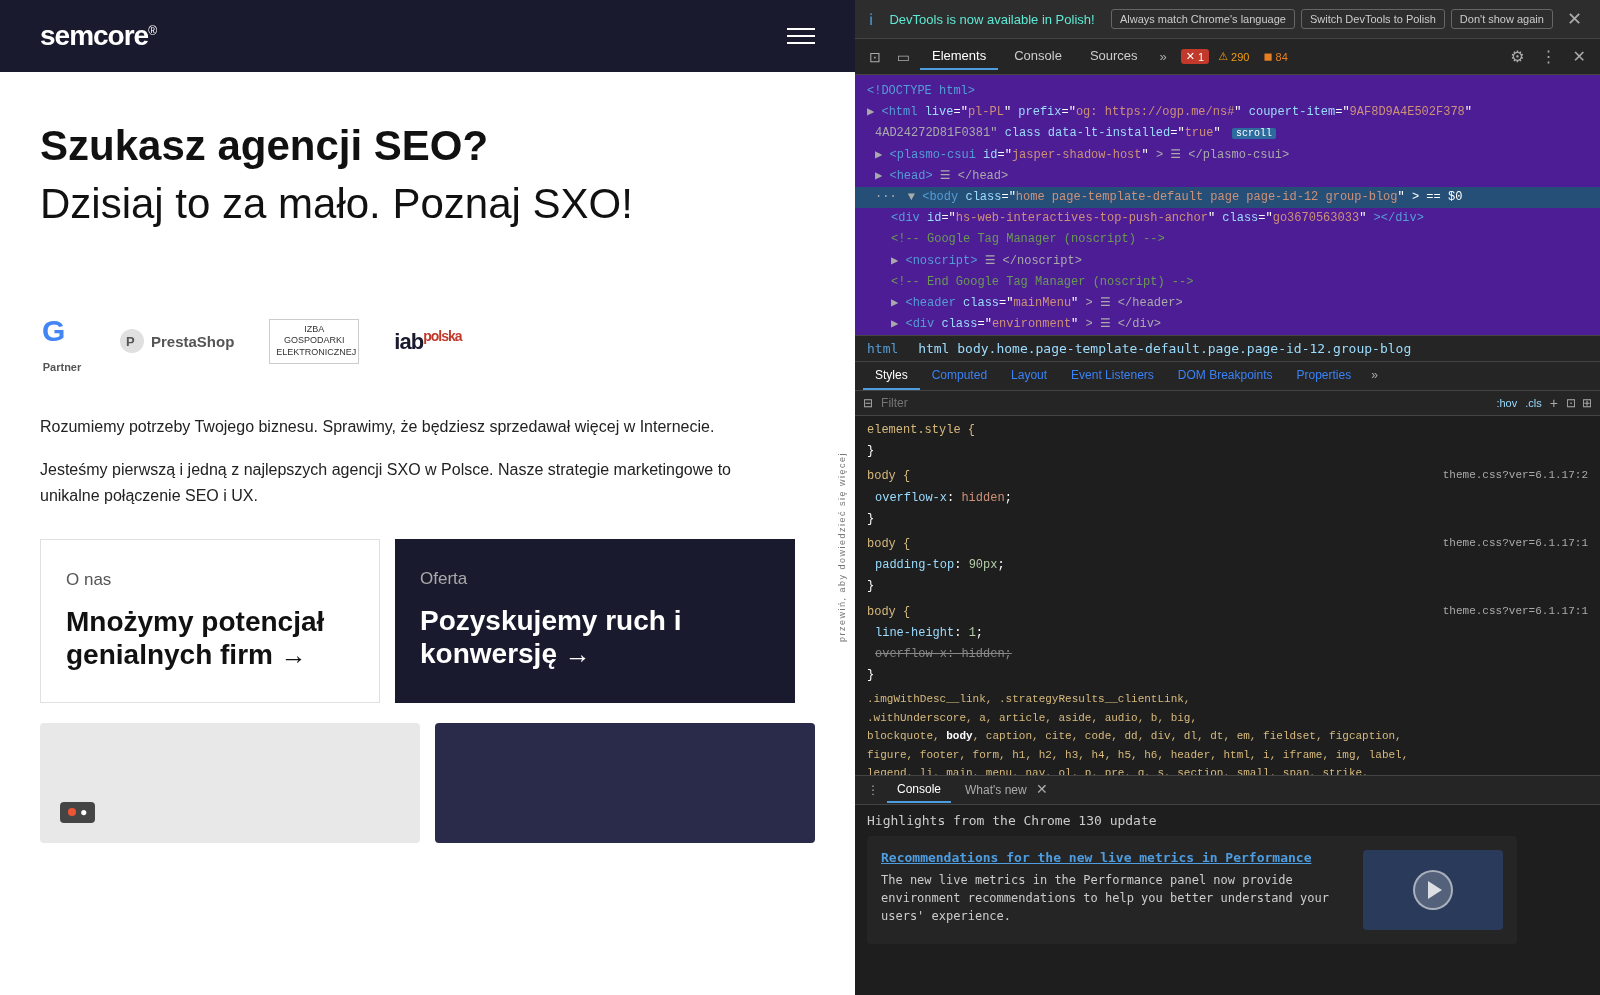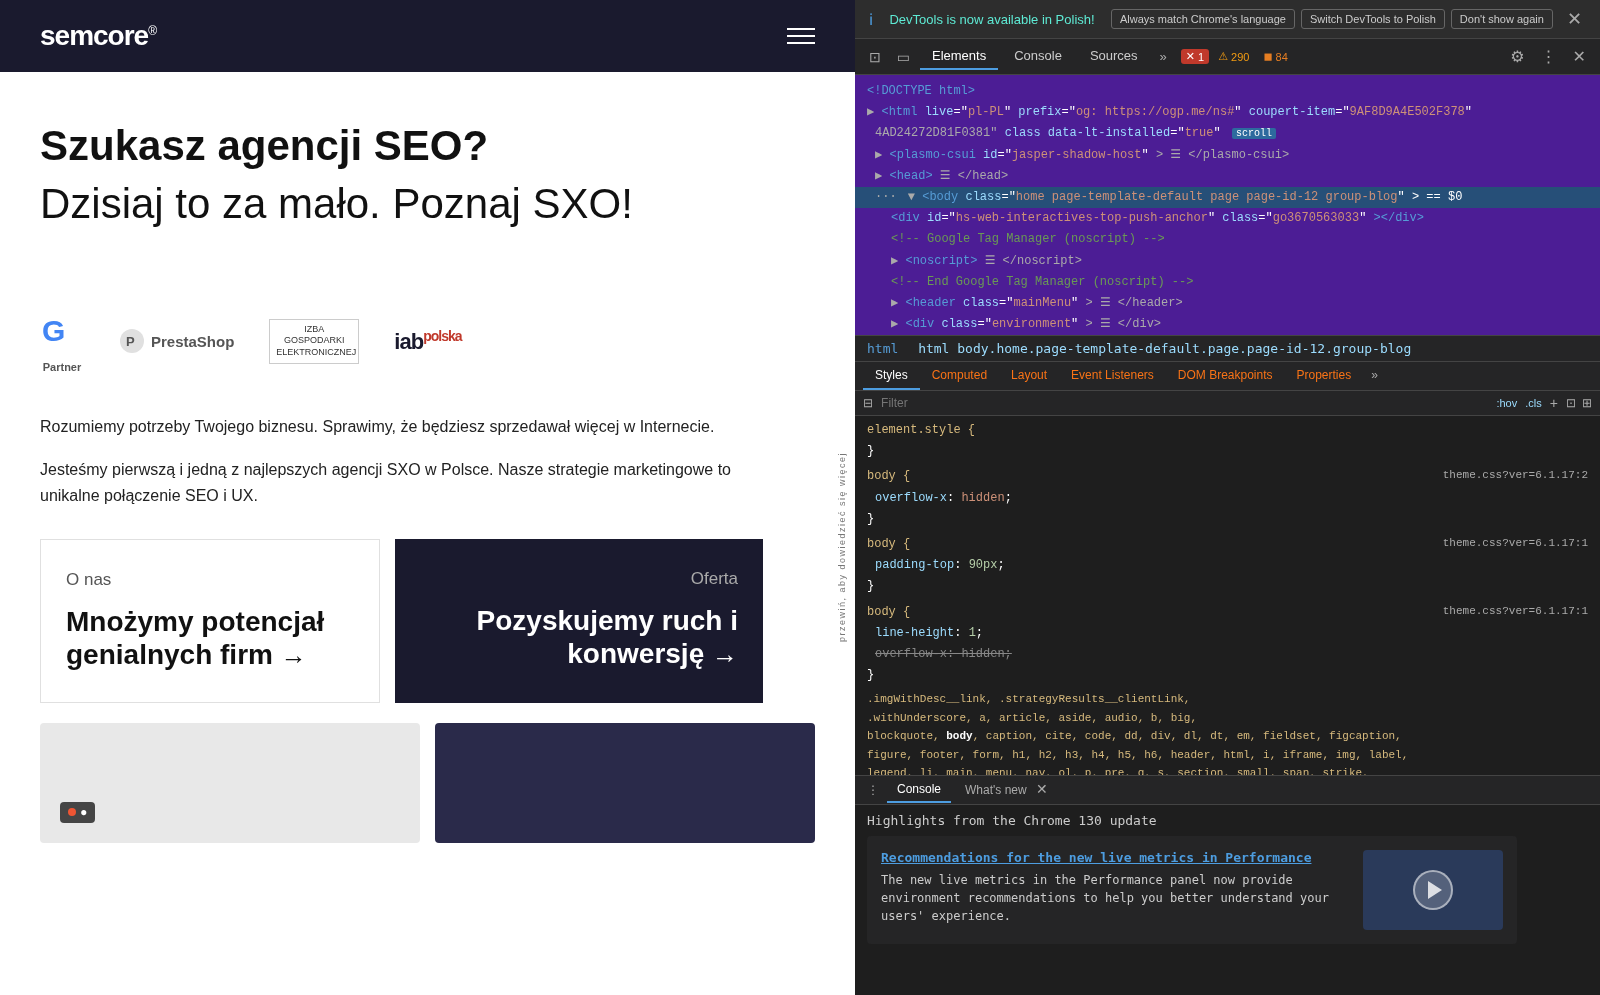--- a/index.html
+++ b/index.html
@@ -131,23 +131,22 @@
       background: #fff;
       border: 1px solid #e0e0e0;
       padding: 30px 25px;
       width: 340px;
       position: relative;
     }
 
     .card-dark {
       background: #1a1a2e;
       padding: 30px 25px;
-      width: 368px;
+      width: 400px;
       margin-left: 15px;
-      text-align: right;
     }
 
     .card-label {
       font-size: 17px;
       color: #555;
       margin-bottom: 15px;
     }
 
     .card-dark .card-label {
       color: #aaa;
@@ -402,21 +401,21 @@
     .styles-subtabs {
       display: flex;
       gap: 0;
       border-bottom: 1px solid #444;
       padding: 0 8px;
       background: #252526;
     }
 
     .subtab {
       font-size: 12px;
-      color: #f97316;
+      color: #3b82f6;
       padding: 6px 12px;
       cursor: pointer;
       border-bottom: 2px solid transparent;
     }
 
     .subtab.active {
       color: #fff;
       border-bottom: 2px solid #4d9de0;
     }
 

